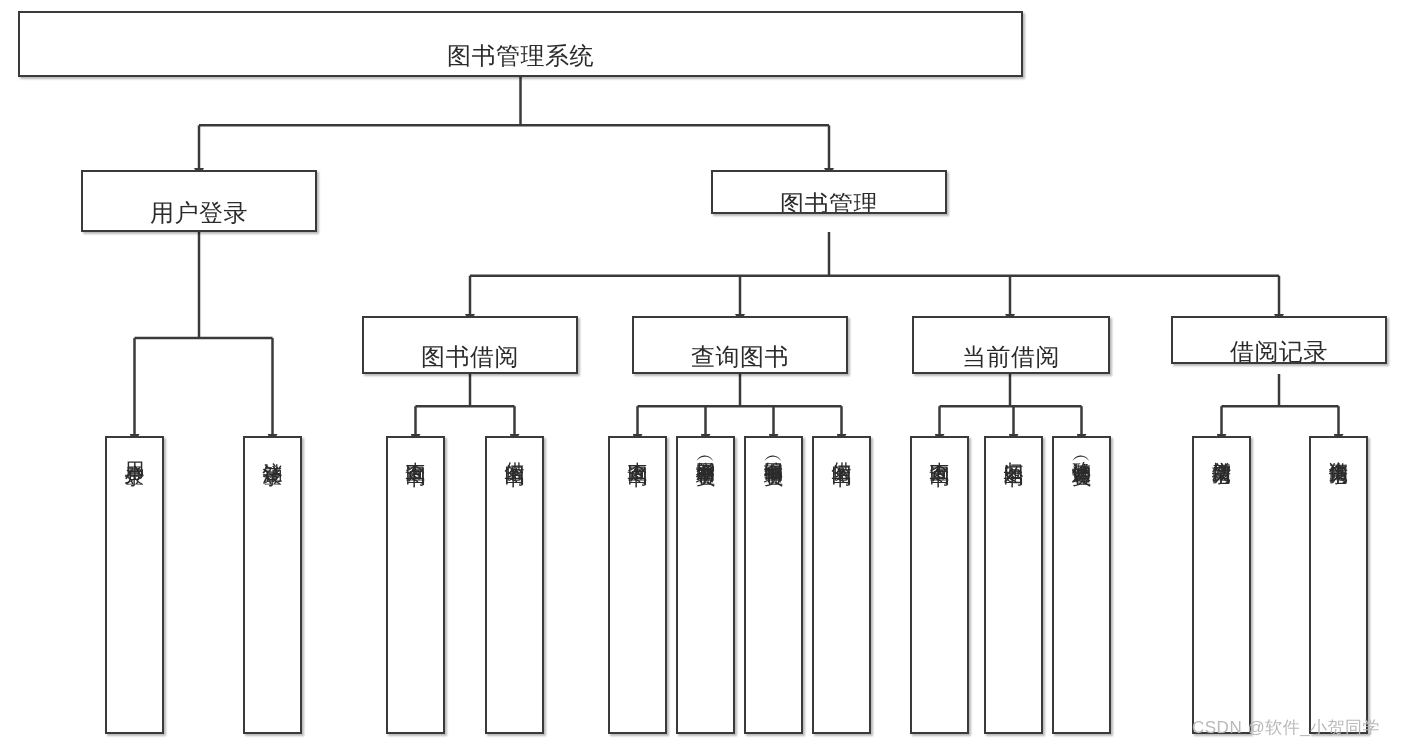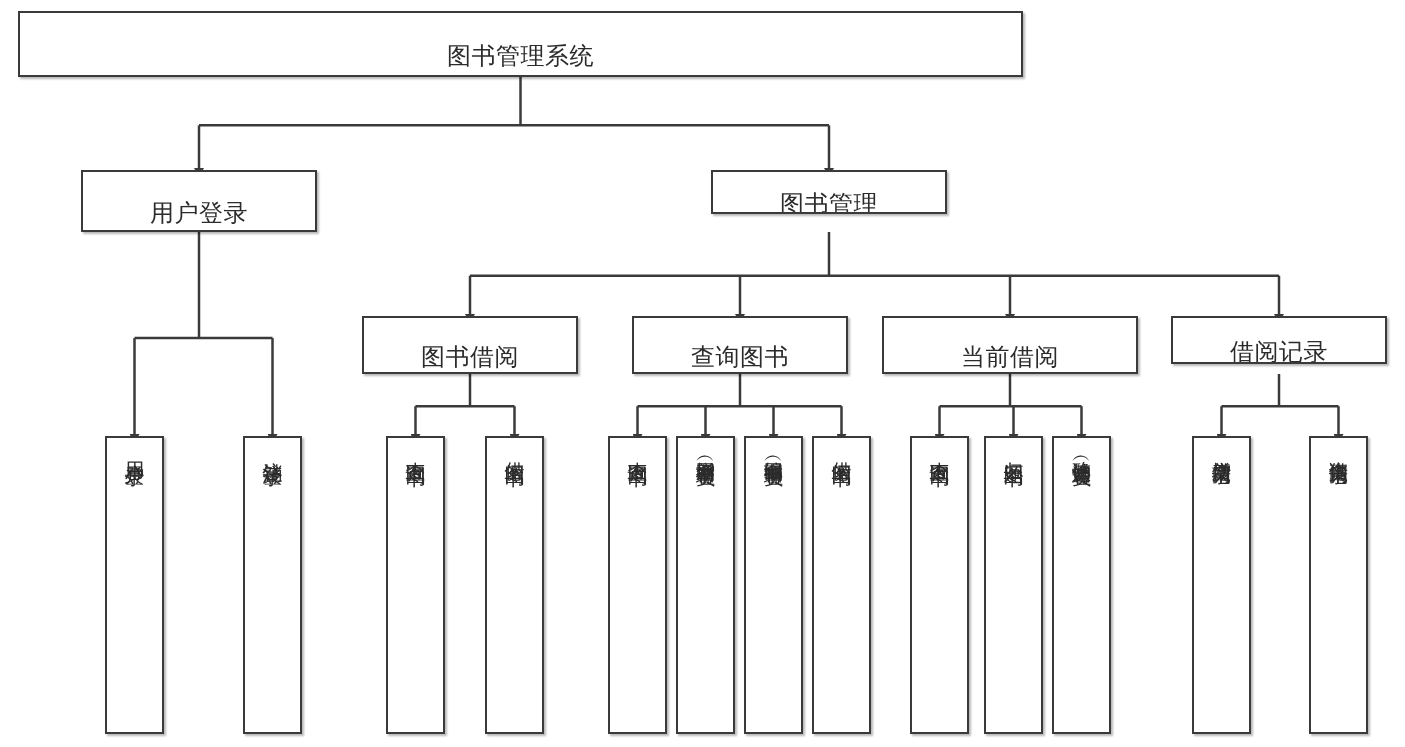--- a/index.html
+++ b/index.html
@@ -129,21 +129,21 @@
       </div>
       <div class="node horiz" style="left: 711px; top: 170px; width: 236px; height: 44px;">
         <span class="label">图书管理</span>
       </div>
       <div class="node horiz" style="left: 362px; top: 316px; width: 216px; height: 58px;">
         <span class="label">图书借阅</span>
       </div>
       <div class="node horiz" style="left: 632px; top: 316px; width: 216px; height: 58px;">
         <span class="label">查询图书</span>
       </div>
-      <div class="node horiz" style="left: 882px; top: 316px; width: 256px; height: 58px; justify-content: center;">
+      <div class="node horiz" style="left: 912px; top: 316px; width: 198px; height: 58px; justify-content: center;">
         <span class="label">当前借阅</span>
       </div>
       <div class="node horiz" style="left: 1171px; top: 316px; width: 216px; height: 48px;">
         <span class="label">借阅记录</span>
       </div>
       <div class="node vert" style="left: 105px; top: 436px; width: 59px; height: 298px;">
         <span class="label">用户登录</span>
       </div>
       <div class="node vert" style="left: 243px; top: 436px; width: 59px; height: 298px;">
         <span class="label">注销登录</span>
@@ -176,13 +176,14 @@
         <span class="label">确认归还（管理员）</span>
       </div>
       <div class="node vert tall" style="left: 1192px; top: 436px; width: 59px; height: 298px;">
         <span class="label">新增借阅记录</span>
       </div>
       <div class="node vert tall" style="left: 1309px; top: 436px; width: 59px; height: 298px;">
         <span class="label">查询借阅记录</span>
       </div>
     </div>
 
+  <div class="watermark" style="left: 1192px; top: 716px;">CSDN @软件_小贺同学</div>
 </div>
 
 </body></html>

